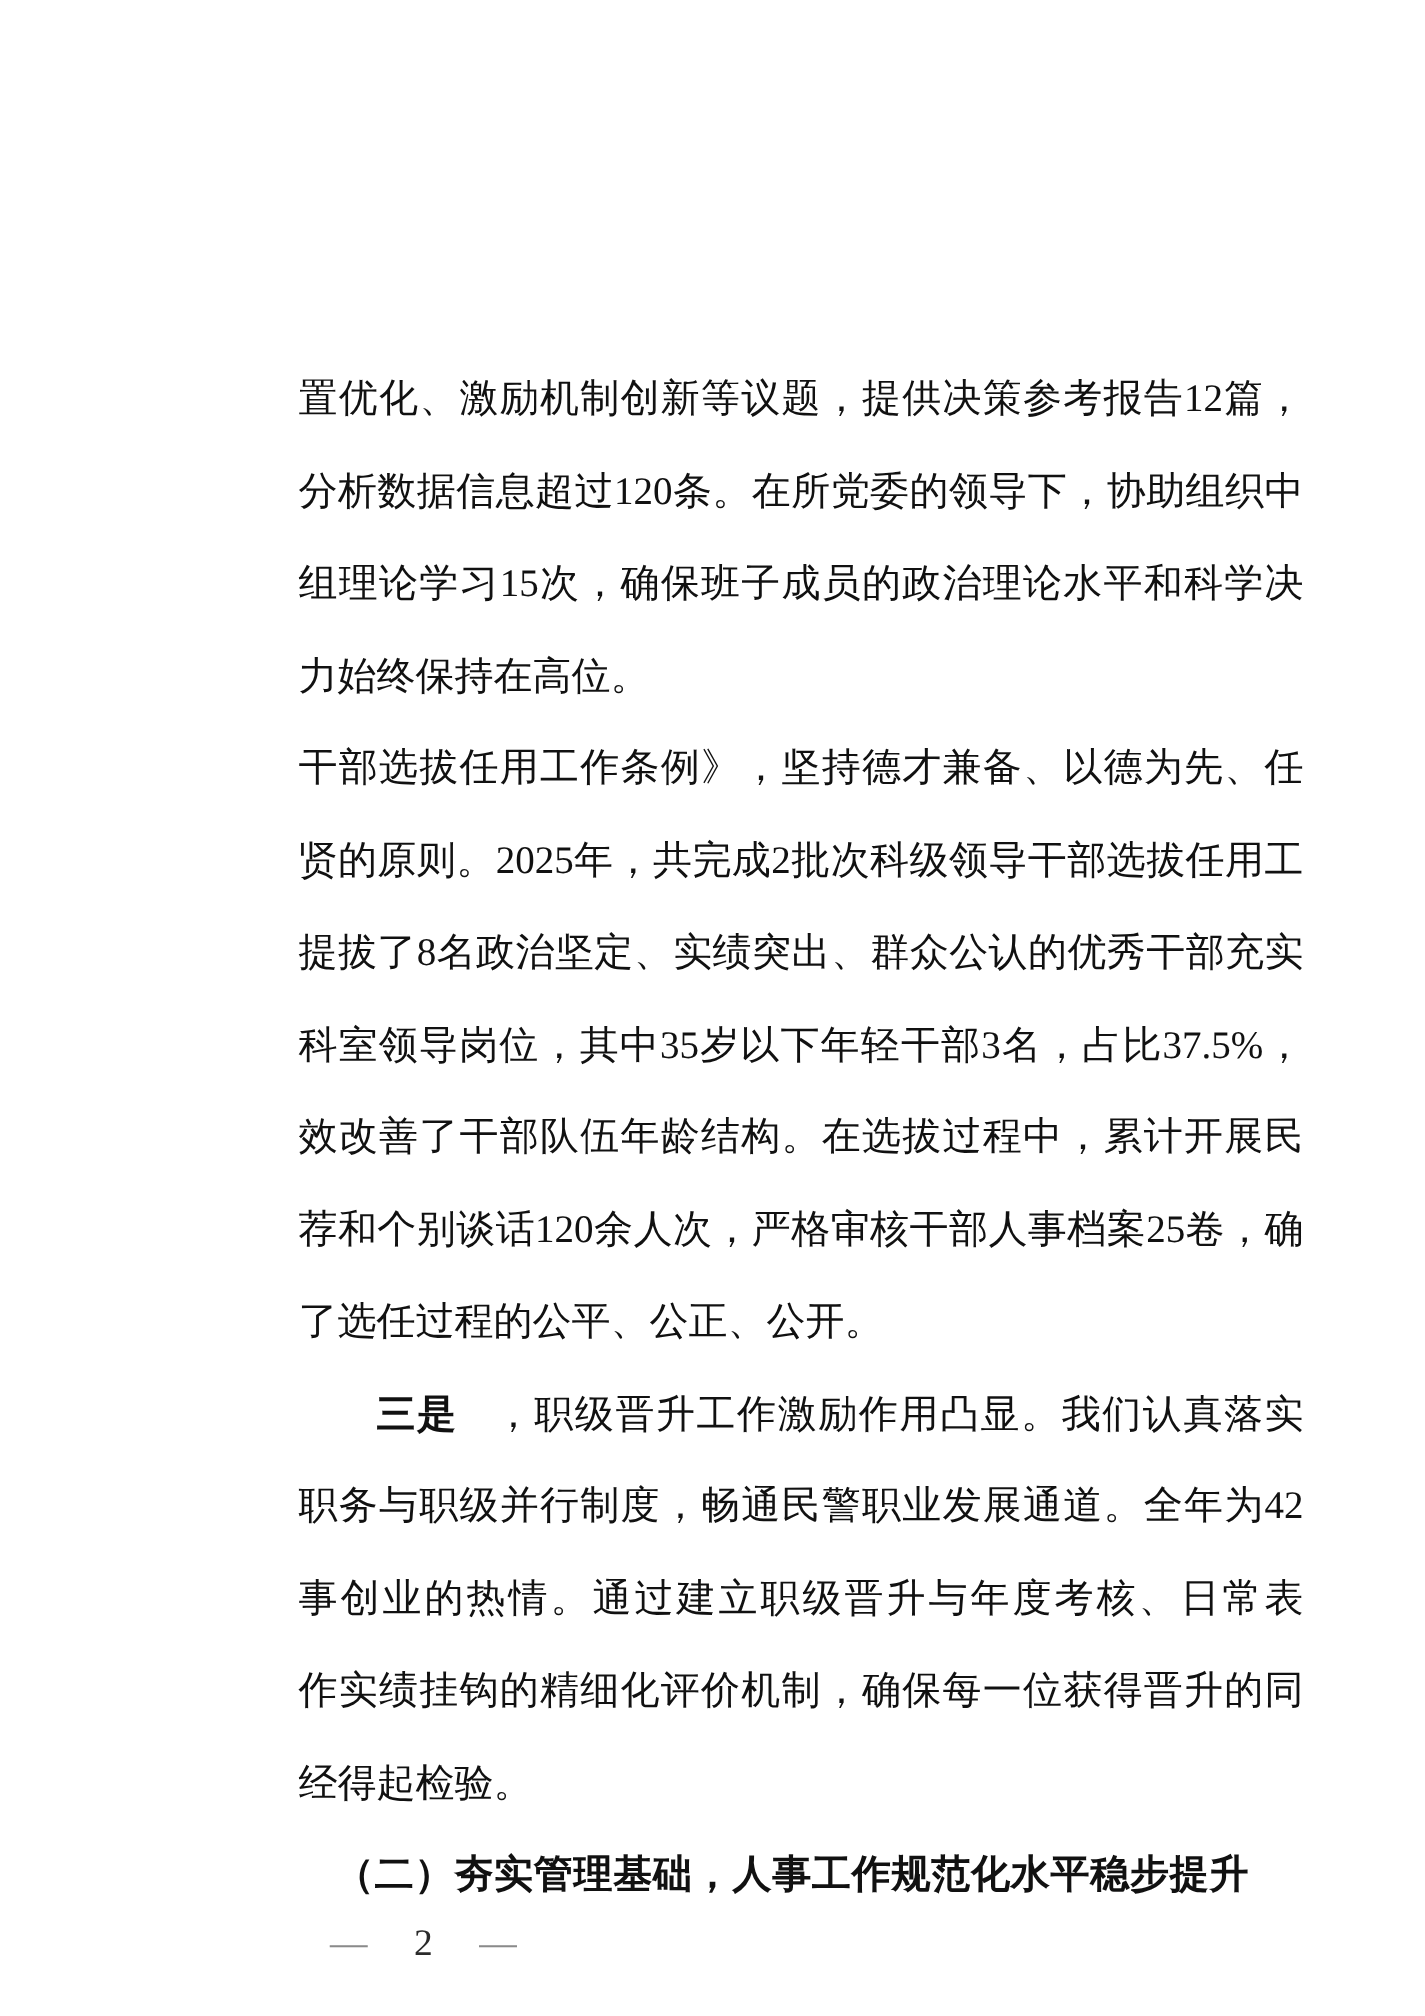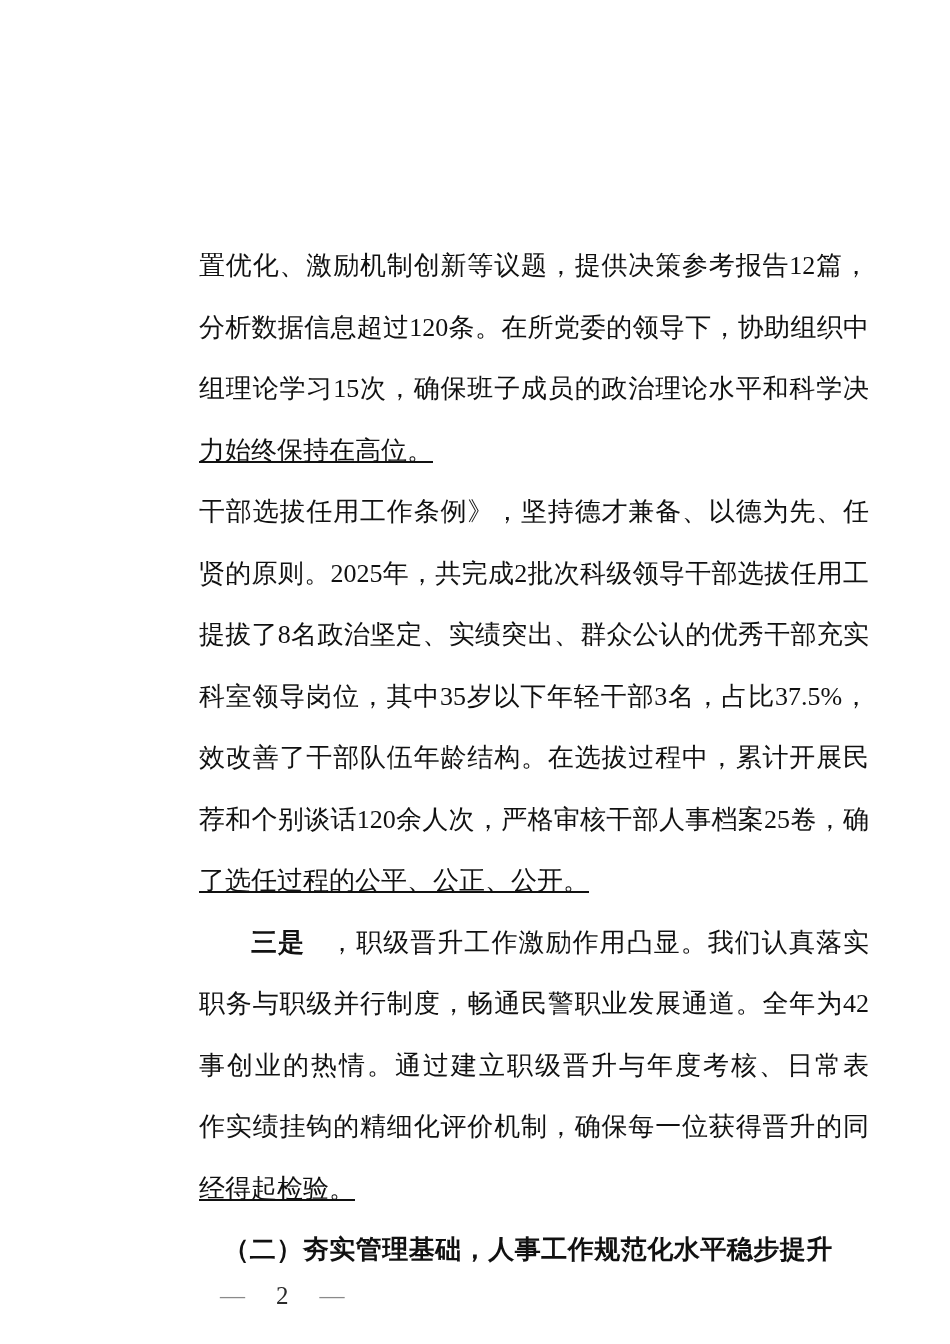--- a/index.html
+++ b/index.html
@@ -20,21 +20,21 @@
     width: 706px;
   }
   .line {
     font-size: 26px;
     height: 49.5px;
     line-height: 49.5px;
     overflow: hidden;
     white-space: normal;
   }
   .line.align-justify { text-align: justify; text-align-last: justify; }
-  .line.align-left    { text-align: center;    text-align-last: left; text-decoration: underline; }
+  .line.align-left    { text-align: center;    text-align-last: left; }
   .line.align-center  { text-align: right;  text-align-last: center; }
   .line.indent { text-indent: 52px; }
   .line.heading { font-weight: bold; letter-spacing: 0.5px; }
   .seg-bold { font-weight: bold; }
   .footer {
     position: absolute;
     left: 160px;
     top: 1234px;
     font-size: 25px;
     line-height: 28px;

